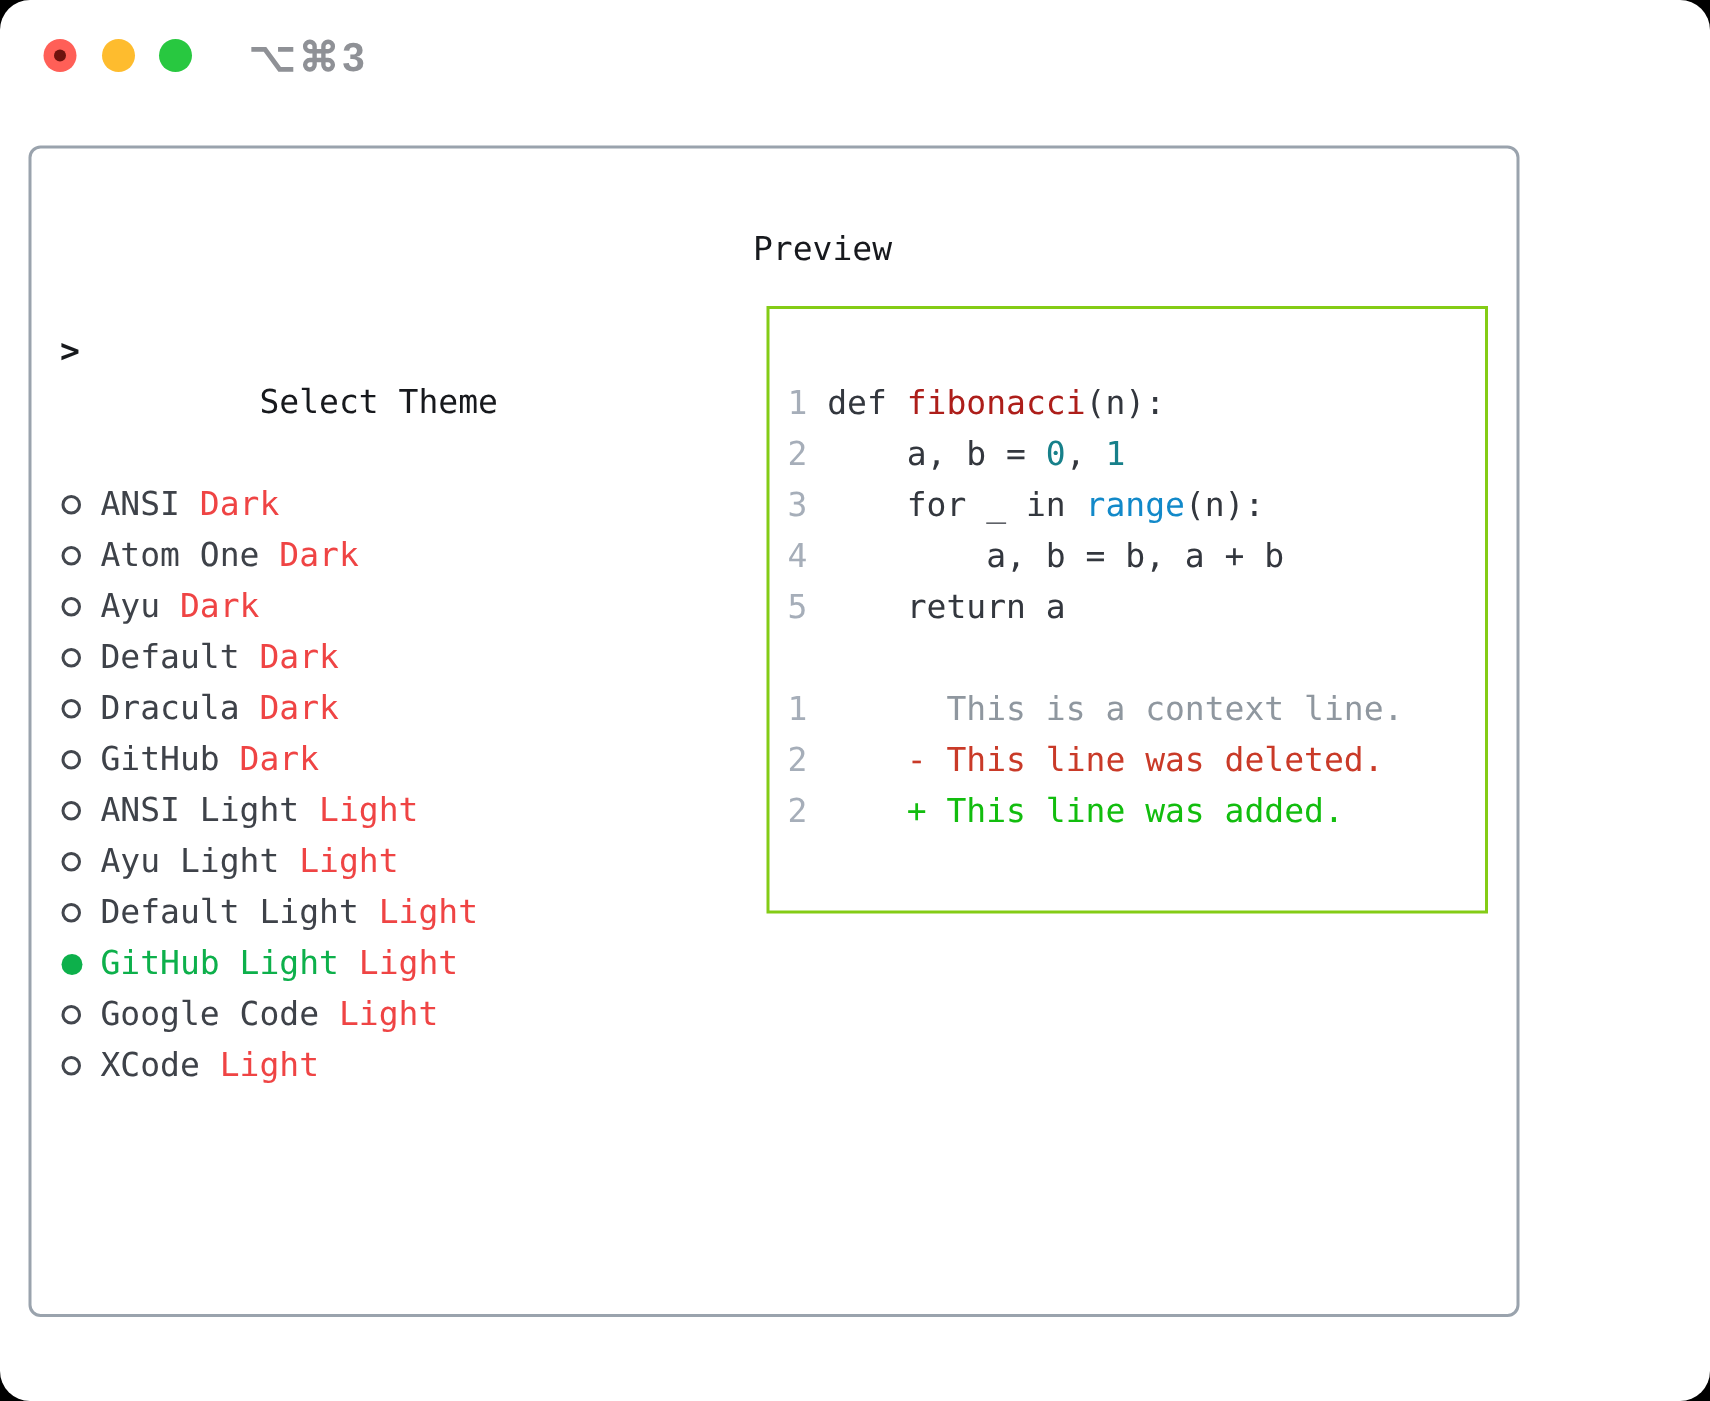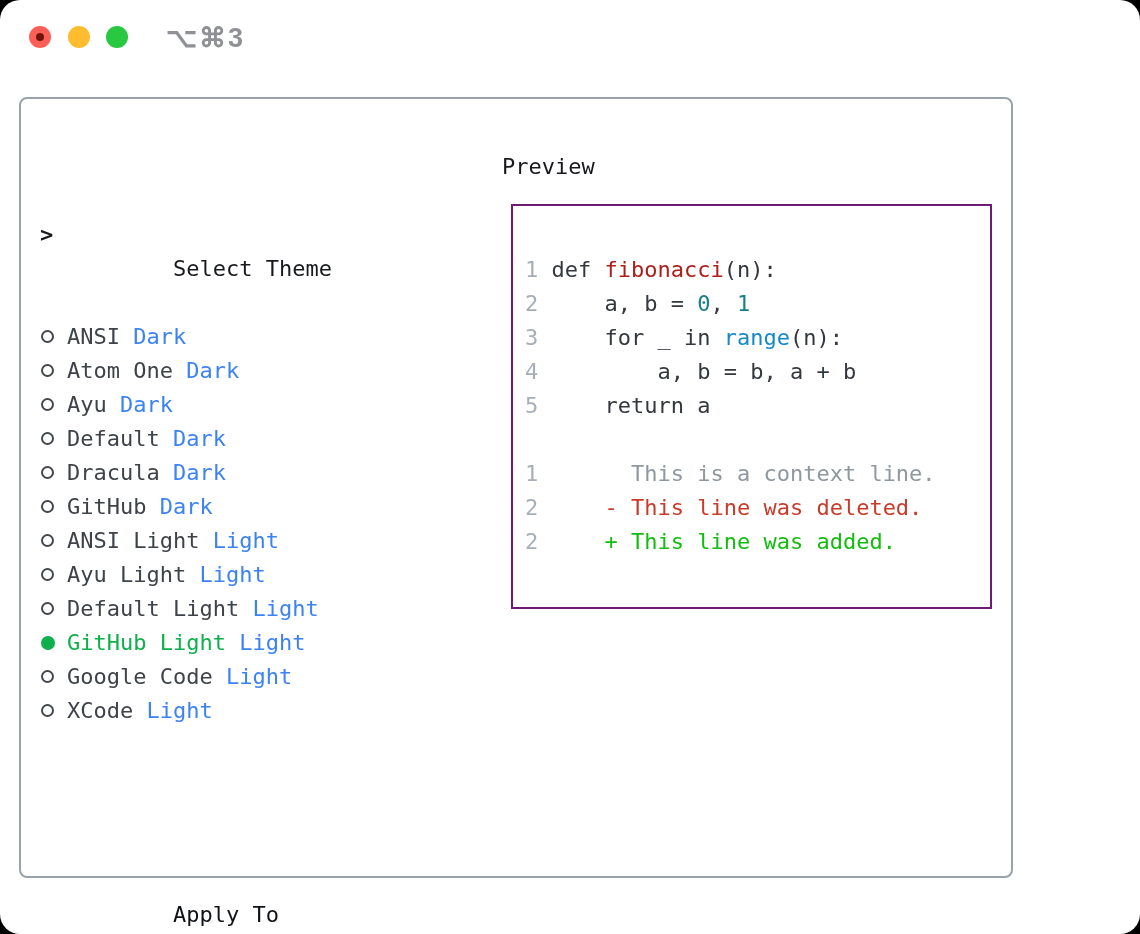--- a/index.html
+++ b/index.html
@@ -18,26 +18,26 @@
   .panel{position:absolute;left:19px;top:97px;width:994px;height:781px;border:2px solid #9aa3ad;
          border-radius:8px;box-sizing:border-box;background:#fff;}
   .leftcol{position:absolute;left:19px;top:51px;font-size:22px;line-height:34px;white-space:pre;}
   .row{position:relative;height:34px;line-height:34px;padding-left:27px;white-space:pre;}
   .row .prompt{position:absolute;left:0;top:0;font-weight:bold;color:#17191d;}
   .bullet{position:absolute;left:1px;top:10px;width:13px;height:13px;border:2px solid #43474e;
           border-radius:50%;box-sizing:border-box;background:transparent;}
   .bullet.sel{border:none;width:14px;height:14px;top:10px;}
   .heading{font-weight:normal;color:#17191d;}
   .theme-name{color:#3e4249;}
-  .tag{color:#3b82f6;}
+  .tag{color:#ef4444;}
   .apply-heading{color:#101316;}
   
   .preview-heading{position:absolute;left:481px;top:51px;height:34px;line-height:34px;
                    font-size:22px;font-weight:normal;color:#17191d;}
-  .preview-box{position:absolute;left:490px;top:105px;width:481px;height:405px;border:2px solid #701a75;
+  .preview-box{position:absolute;left:490px;top:105px;width:481px;height:405px;border:2px solid #84cc16;
                box-sizing:border-box;background:#fff;}
   .code{position:absolute;left:12px;top:47px;font-size:22px;line-height:34px;white-space:pre;}
   .cline{height:34px;}
 </style>
 </head>
 <body>
 
 <div class="window">
 
   <div class="titlebar">
@@ -48,23 +48,20 @@
   </div>
 
   <div class="panel">
 
     <div class="leftcol">
       <div class="row">
         <span class="prompt">&gt;</span><span class="heading">Select Theme</span>
       </div>
       <div id="theme-list"><div class="row"><span class="bullet"></span><span class="theme-name">ANSI</span> <span class="tag">Dark</span></div><div class="row"><span class="bullet"></span><span class="theme-name">Atom One</span> <span class="tag">Dark</span></div><div class="row"><span class="bullet"></span><span class="theme-name">Ayu</span> <span class="tag">Dark</span></div><div class="row"><span class="bullet"></span><span class="theme-name">Default</span> <span class="tag">Dark</span></div><div class="row"><span class="bullet"></span><span class="theme-name">Dracula</span> <span class="tag">Dark</span></div><div class="row"><span class="bullet"></span><span class="theme-name">GitHub</span> <span class="tag">Dark</span></div><div class="row"><span class="bullet"></span><span class="theme-name">ANSI Light</span> <span class="tag">Light</span></div><div class="row"><span class="bullet"></span><span class="theme-name">Ayu Light</span> <span class="tag">Light</span></div><div class="row"><span class="bullet"></span><span class="theme-name">Default Light</span> <span class="tag">Light</span></div><div class="row"><span class="bullet sel" style="background: rgb(13, 176, 75);"></span><span class="theme-name" style="color: rgb(13, 176, 75);">GitHub Light</span> <span class="tag">Light</span></div><div class="row"><span class="bullet"></span><span class="theme-name">Google Code</span> <span class="tag">Light</span></div><div class="row"><span class="bullet"></span><span class="theme-name">XCode</span> <span class="tag">Light</span></div></div>
 
-      <div class="row apply-heading" style="margin-top:34px">
-        <span>Apply To</span>
-      </div>
       
 
       
     </div>
 
     <div class="preview-heading">Preview</div>
 
     <div class="preview-box">
       <div class="code" id="code-block"><div class="cline"><span style="color: rgb(166, 174, 185);">1 </span><span style="color: rgb(51, 55, 62);">def </span><span style="color: rgb(173, 30, 26);">fibonacci</span><span style="color: rgb(51, 55, 62);">(n):</span></div><div class="cline"><span style="color: rgb(166, 174, 185);">2 </span><span style="color: rgb(51, 55, 62);">    a, b = </span><span style="color: rgb(23, 128, 138);">0</span><span style="color: rgb(51, 55, 62);">, </span><span style="color: rgb(23, 128, 138);">1</span></div><div class="cline"><span style="color: rgb(166, 174, 185);">3 </span><span style="color: rgb(51, 55, 62);">    for _ in </span><span style="color: rgb(18, 137, 201);">range</span><span style="color: rgb(51, 55, 62);">(n):</span></div><div class="cline"><span style="color: rgb(166, 174, 185);">4 </span><span style="color: rgb(51, 55, 62);">        a, b = b, a + b</span></div><div class="cline"><span style="color: rgb(166, 174, 185);">5 </span><span style="color: rgb(51, 55, 62);">    return a</span></div><div class="cline">&nbsp;</div><div class="cline"><span style="color: rgb(166, 174, 185);">1 </span><span style="color: rgb(143, 151, 159);">      This is a context line.</span></div><div class="cline"><span style="color: rgb(166, 174, 185);">2 </span><span style="color: rgb(201, 58, 40);">    - This line was deleted.</span></div><div class="cline"><span style="color: rgb(166, 174, 185);">2 </span><span style="color: rgb(18, 189, 14);">    + This line was added.</span></div></div>
     </div>

